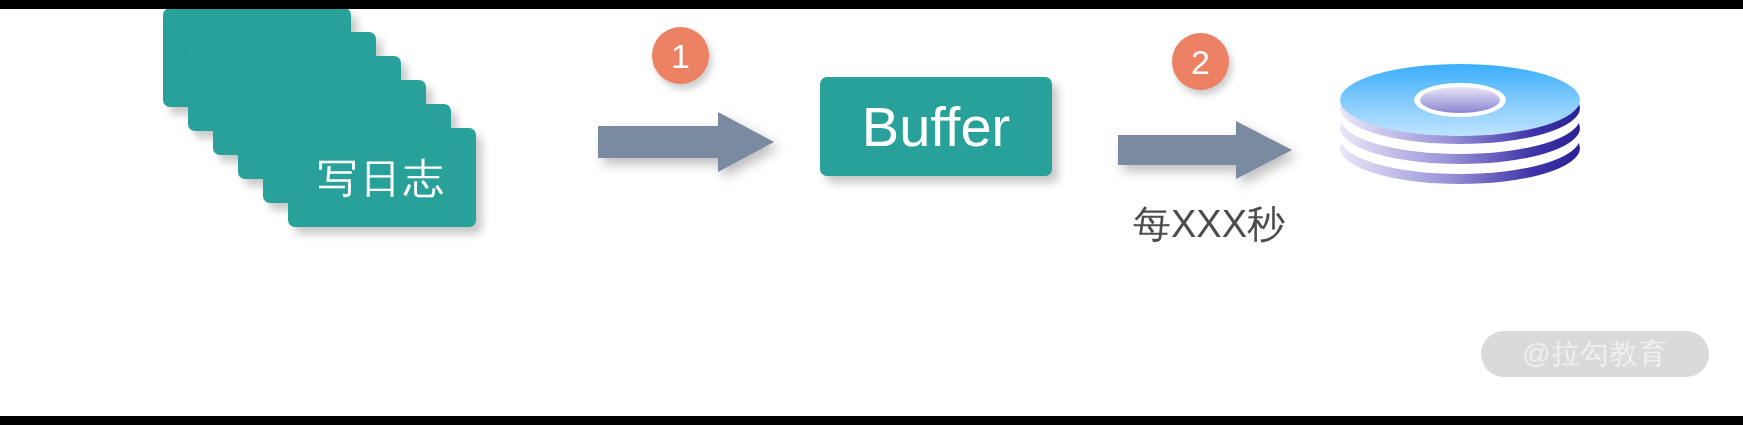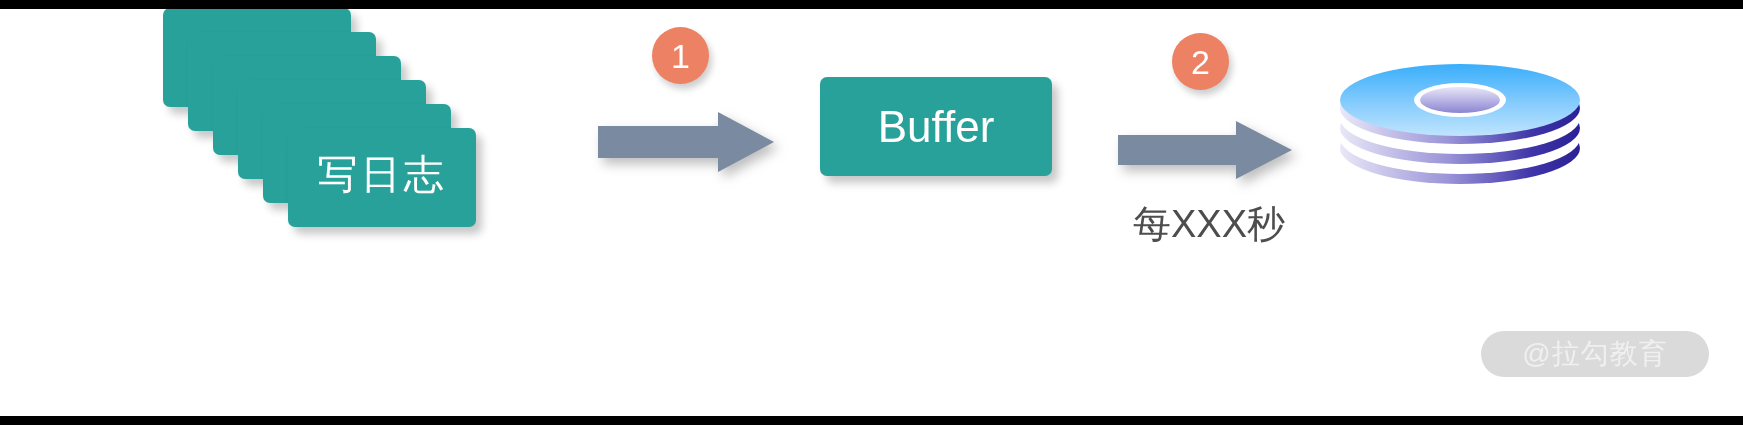--- a/index.html
+++ b/index.html
@@ -29,21 +29,20 @@
   .bar-top { top: 0; height: 9px; }
   .bar-bottom { bottom: 0; height: 9px; }
 
   
   .card-stack {
     position: absolute;
     left: 163px;
     top: 8px;
     width: 350px;
     height: 230px;
-    font-family: Liberation Mono, monospace;
   }
   .log-card {
     position: absolute;
     width: 188px;
     height: 99px;
     background: #27a199;
     border-radius: 7px;
     box-shadow: 6px 7px 9px rgba(0,0,0,0.22);
   }
   .log-card.c0 { left: 0px;   top: 0px;   }
@@ -106,21 +105,21 @@
     height: 99px;
     background: #27a199;
     border-radius: 7px;
     box-shadow: 6px 7px 9px rgba(0,0,0,0.22);
     display: flex;
     align-items: center;
     justify-content: center;
   }
   .buffer-label {
     color: #ffffff;
-    font-size: 44px;
+    font-size: 56px;
     line-height: 1;
     user-select: none;
     text-align: center;
   }
 
   
   .caption {
     position: absolute;
     left: 1133px;
     top: 193px;

